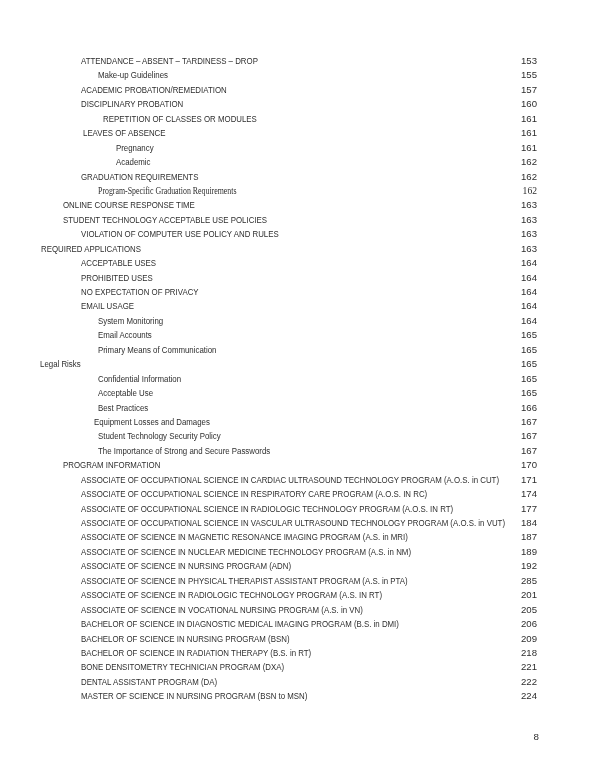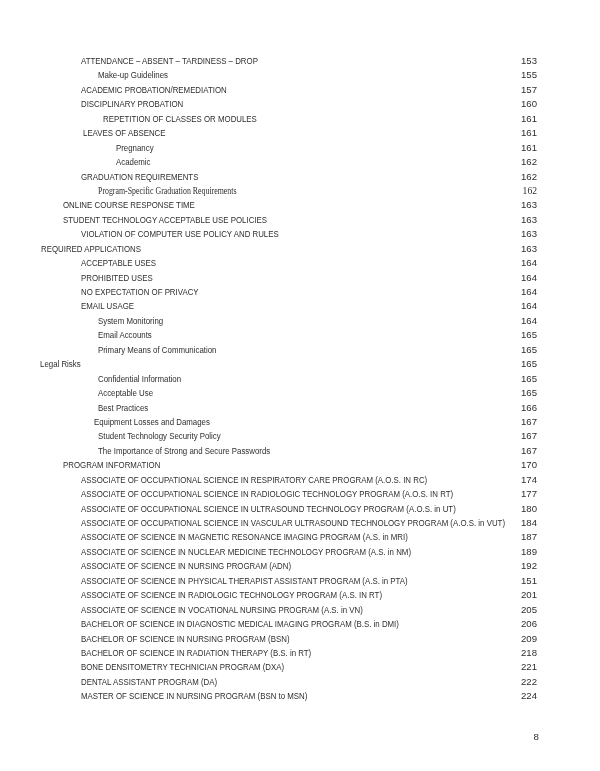--- a/index.html
+++ b/index.html
@@ -83,28 +83,28 @@
       <div class="toc-row" style="padding-left: 98px;"><span class="toc-label">Email Accounts</span><span class="toc-page">165</span></div>
       <div class="toc-row" style="padding-left: 98px;"><span class="toc-label">Primary Means of Communication</span><span class="toc-page">165</span></div>
       <div class="toc-row" style="padding-left: 40px;"><span class="toc-label">Legal Risks</span><span class="toc-page">165</span></div>
       <div class="toc-row" style="padding-left: 98px;"><span class="toc-label">Confidential Information</span><span class="toc-page">165</span></div>
       <div class="toc-row" style="padding-left: 98px;"><span class="toc-label">Acceptable Use</span><span class="toc-page">165</span></div>
       <div class="toc-row" style="padding-left: 98px;"><span class="toc-label">Best Practices</span><span class="toc-page">166</span></div>
       <div class="toc-row" style="padding-left: 94px;"><span class="toc-label">Equipment Losses and Damages</span><span class="toc-page">167</span></div>
       <div class="toc-row" style="padding-left: 98px;"><span class="toc-label">Student Technology Security Policy</span><span class="toc-page">167</span></div>
       <div class="toc-row" style="padding-left: 98px;"><span class="toc-label">The Importance of Strong and Secure Passwords</span><span class="toc-page">167</span></div>
       <div class="toc-row" style="padding-left: 63px;"><span class="toc-label">PROGRAM INFORMATION</span><span class="toc-page">170</span></div>
+      <div class="toc-row" style="padding-left: 81px;"><span class="toc-label">ASSOCIATE OF OCCUPATIONAL SCIENCE IN CARDIAC ULTRASOUND TECHNOLOGY PROGRAM (A.O.S. in CUT)</span><span class="toc-page">171</span></div>
       <div class="toc-row" style="padding-left: 81px;"><span class="toc-label">ASSOCIATE OF OCCUPATIONAL SCIENCE IN RESPIRATORY CARE PROGRAM (A.O.S. IN RC)</span><span class="toc-page">174</span></div>
       <div class="toc-row" style="padding-left: 81px;"><span class="toc-label">ASSOCIATE OF OCCUPATIONAL SCIENCE IN RADIOLOGIC TECHNOLOGY PROGRAM (A.O.S. IN RT)</span><span class="toc-page">177</span></div>
-      <div class="toc-row" style="padding-left: 81px;"><span class="toc-label">ASSOCIATE OF OCCUPATIONAL SCIENCE IN ULTRASOUND TECHNOLOGY PROGRAM (A.O.S. in UT)</span><span class="toc-page">180</span></div>
       <div class="toc-row" style="padding-left: 81px;"><span class="toc-label">ASSOCIATE OF OCCUPATIONAL SCIENCE IN VASCULAR ULTRASOUND TECHNOLOGY PROGRAM (A.O.S. in VUT)</span><span class="toc-page">184</span></div>
       <div class="toc-row" style="padding-left: 81px;"><span class="toc-label">ASSOCIATE OF SCIENCE IN MAGNETIC RESONANCE IMAGING PROGRAM (A.S. in MRI)</span><span class="toc-page">187</span></div>
       <div class="toc-row" style="padding-left: 81px;"><span class="toc-label">ASSOCIATE OF SCIENCE IN NUCLEAR MEDICINE TECHNOLOGY PROGRAM (A.S. in NM)</span><span class="toc-page">189</span></div>
       <div class="toc-row" style="padding-left: 81px;"><span class="toc-label">ASSOCIATE OF SCIENCE IN NURSING PROGRAM (ADN)</span><span class="toc-page">192</span></div>
-      <div class="toc-row" style="padding-left: 81px;"><span class="toc-label">ASSOCIATE OF SCIENCE IN PHYSICAL THERAPIST ASSISTANT PROGRAM (A.S. in PTA)</span><span class="toc-page">151</span></div>
+      <div class="toc-row" style="padding-left: 81px;"><span class="toc-label">ASSOCIATE OF SCIENCE IN PHYSICAL THERAPIST ASSISTANT PROGRAM (A.S. in PTA)</span><span class="toc-page">285</span></div>
       <div class="toc-row" style="padding-left: 81px;"><span class="toc-label">ASSOCIATE OF SCIENCE IN RADIOLOGIC TECHNOLOGY PROGRAM (A.S. IN RT)</span><span class="toc-page">201</span></div>
       <div class="toc-row" style="padding-left: 81px;"><span class="toc-label">ASSOCIATE OF SCIENCE IN VOCATIONAL NURSING PROGRAM (A.S. in VN)</span><span class="toc-page">205</span></div>
       <div class="toc-row" style="padding-left: 81px;"><span class="toc-label">BACHELOR OF SCIENCE IN DIAGNOSTIC MEDICAL IMAGING PROGRAM (B.S. in DMI)</span><span class="toc-page">206</span></div>
       <div class="toc-row" style="padding-left: 81px;"><span class="toc-label">BACHELOR OF SCIENCE IN NURSING PROGRAM (BSN)</span><span class="toc-page">209</span></div>
       <div class="toc-row" style="padding-left: 81px;"><span class="toc-label">BACHELOR OF SCIENCE IN RADIATION THERAPY (B.S. in RT)</span><span class="toc-page">218</span></div>
       <div class="toc-row" style="padding-left: 81px;"><span class="toc-label">BONE DENSITOMETRY TECHNICIAN PROGRAM (DXA)</span><span class="toc-page">221</span></div>
       <div class="toc-row" style="padding-left: 81px;"><span class="toc-label">DENTAL ASSISTANT PROGRAM (DA)</span><span class="toc-page">222</span></div>
       <div class="toc-row" style="padding-left: 81px;"><span class="toc-label">MASTER OF SCIENCE IN NURSING PROGRAM (BSN to MSN)</span><span class="toc-page">224</span></div>
     </div>
   <div class="footer-page-number">8</div>

